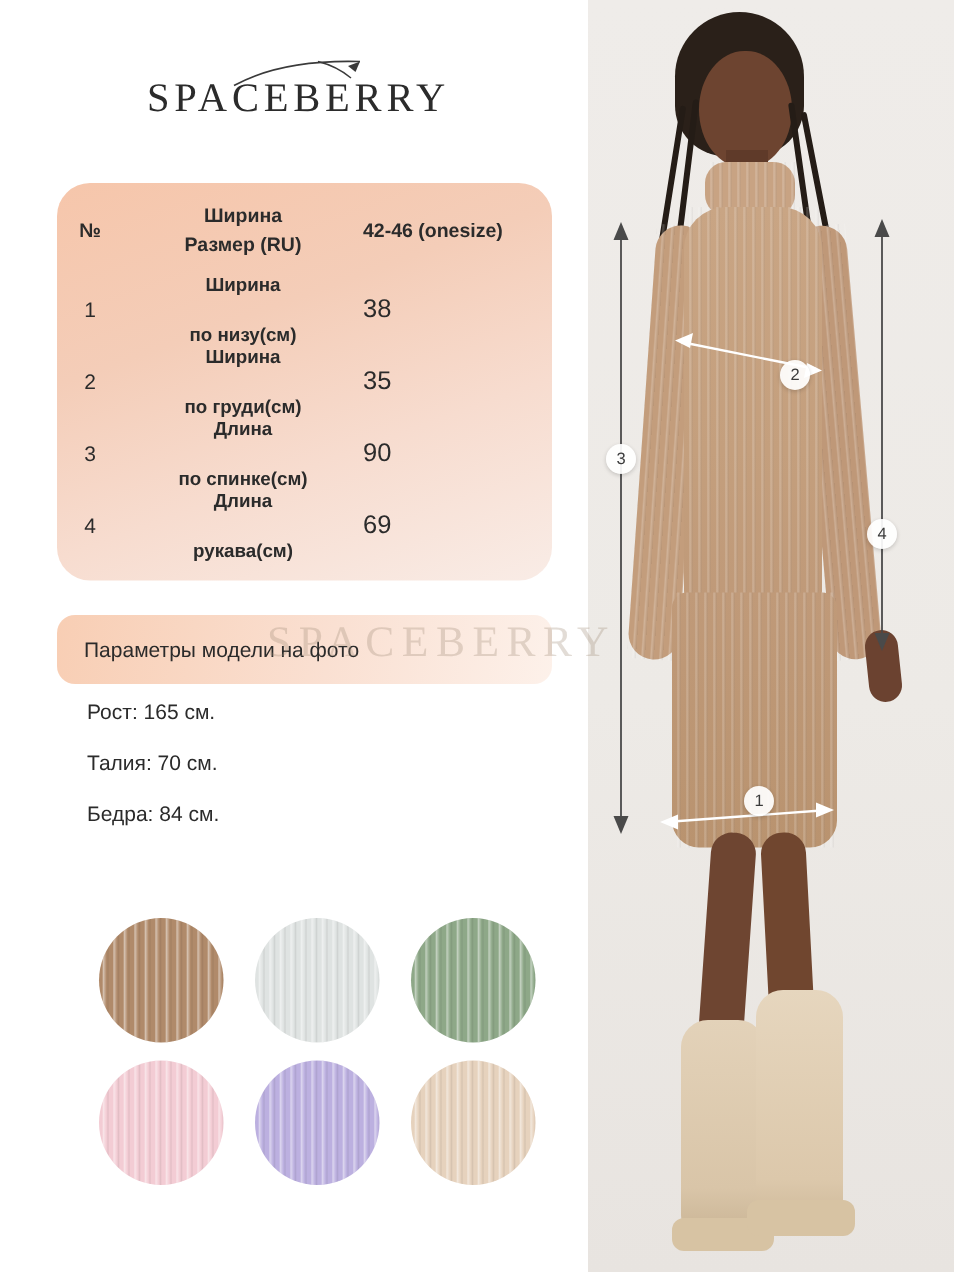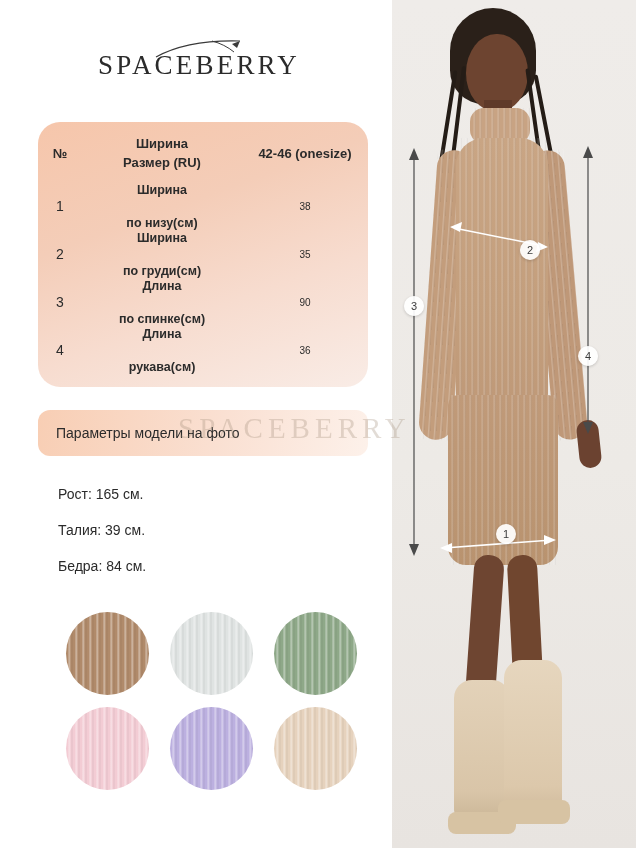--- a/index.html
+++ b/index.html
@@ -77,31 +77,31 @@
     vertical-align: middle;
   }
   .size-table thead th {
     padding-top: 14px;
     padding-bottom: 12px;
     font-weight: 700;
     font-size: 13px;
   }
   .col-num { width: 44px; text-align: center; }
   .col-name { width: 160px; text-align: center; }
-  .col-val  { width: 126px; text-align: center; }
+  .col-val  { width: 126px; text-align: left; }
 
   .hdr-name-line1 { display: block; font-weight: 700; }
   .hdr-name-line2 { display: block; font-weight: 700; margin-top: 4px; }
   .hdr-val { font-weight: 700; font-size: 13px; }
 
   .size-table tbody tr { height: 48px; }
   .size-table tbody td.col-num { font-size: 14px; }
   .cell-name-l1 { display: block; font-weight: 700; }
   .cell-name-l2 { display: block; font-weight: 700; margin-top: 19px; }
-  .cell-val { font-size: 10px; }
+  .cell-val { font-size: 17px; }
 
   
   .model-card {
     position: absolute;
     left: 38px;
     top: 410px;
     width: 330px;
     height: 46px;
     border-radius: 12px;
     background: linear-gradient(100deg, #f8ceb4 0%, #fae0d2 55%, #fdf1ea 100%);
@@ -117,21 +117,20 @@
   .model-list {
     position: absolute;
     left: 58px;
     top: 466px;
     width: 320px;
   }
   .model-list div {
     font-size: 14px;
     color: #2b2b2b;
     margin-bottom: 18px;
-    margin-top: 20px;
   }
 
   
   .colors-title {
     position: absolute;
     left: 28px;
     top: 576px;
     font-size: 17.5px;
     font-weight: 700;
     color: #1c1c1c;
@@ -398,33 +397,33 @@
               <span class="cell-val">90</span>
             </td>
           </tr>
           <tr>
             <td class="col-num">4</td>
             <td class="col-name">
               <span class="cell-name-l1">Длина</span>
               <span class="cell-name-l2">рукава(см)</span>
             </td>
             <td class="col-val">
-              <span class="cell-val">36</span>
+              <span class="cell-val">69</span>
             </td>
           </tr>
         </tbody>
       </table>
     </div>
 
     <div class="model-card">
       <span class="model-card-title">Параметры модели на фото</span>
     </div>
     <div class="model-list">
       <div>Рост: 165 см.</div>
-      <div>Талия: 39 см.</div>
+      <div>Талия: 70 см.</div>
       <div>Бедра: 84 см.</div>
     </div>
 
     <div class="swatch-grid">
       <div class="swatch" style="background:#b08a6a"></div>
       <div class="swatch" style="background:#dfe3e2"></div>
       <div class="swatch" style="background:#8ea888"></div>
       <div class="swatch" style="background:#f3ccd4"></div>
       <div class="swatch" style="background:#bcb0e0"></div>
       <div class="swatch" style="background:#e6d2bd"></div>

